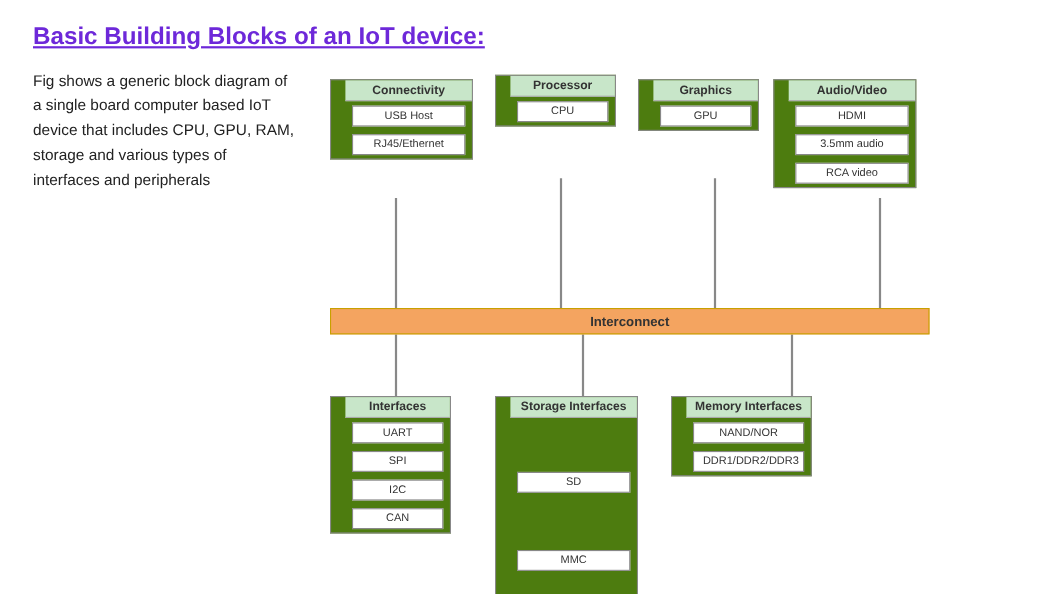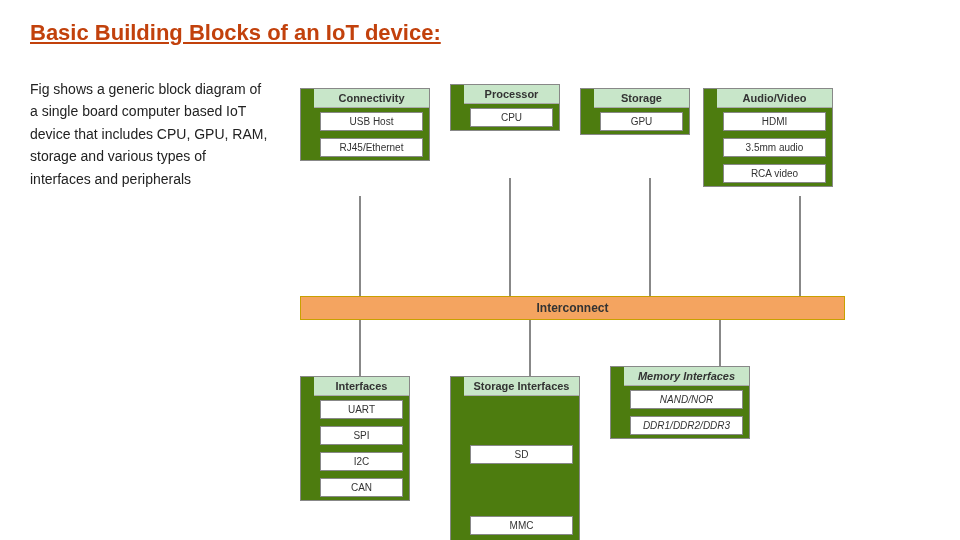--- a/index.html
+++ b/index.html
@@ -8,23 +8,23 @@
       font-family: Arial, sans-serif;
       width: 960px;
       height: 540px;
       overflow: hidden;
       padding: 20px 30px;
     }
 
     h1 {
       font-size: 22px;
       font-weight: bold;
-      color: #c2410c;
+      color: #6d28d9;
       text-decoration: underline;
-      margin-bottom: 32px;
+      margin-bottom: 16px;
     }
 
     .content {
       display: flex;
       gap: 20px;
       align-items: flex-start;
     }
 
     .text-col {
       width: 240px;
@@ -135,21 +135,21 @@
         <div class="block-inner">USB Host</div>
         <div class="block-inner">RJ45/Ethernet</div>
       </div>
 
       <div class="block-outer" style="left:160px; top:6px; width:110px;">
         <div class="block-title">Processor</div>
         <div class="block-inner">CPU</div>
       </div>
 
       <div class="block-outer" style="left:290px; top:10px; width:110px;">
-        <div class="block-title">Storage</div>
+        <div class="block-title">Graphics</div>
         <div class="block-inner">GPU</div>
       </div>
 
       <div class="block-outer" style="left:413px; top:10px; width:130px;">
         <div class="block-title">Audio/Video</div>
         <div class="block-inner">HDMI</div>
         <div class="block-inner">3.5mm audio</div>
         <div class="block-inner">RCA video</div>
       </div>
 
@@ -165,21 +165,21 @@
         <div class="block-inner">CAN</div>
       </div>
 
       <div class="block-outer" style="left:160px; top:298px; width:130px;gap:45px;">
         <div class="block-title">Storage Interfaces</div>
         <div class="block-inner">SD</div>
         <div class="block-inner">MMC</div>
         <div class="block-inner">SDIO</div>
       </div>
 
-      <div class="block-outer" style="left:320px; top:288px; width:140px;font-style:italic;">
+      <div class="block-outer" style="left:320px; top:298px; width:128px;">
         <div class="block-title">Memory Interfaces</div>
         <div class="block-inner">NAND/NOR</div>
         <div class="block-inner">DDR1/DDR2/DDR3</div>
       </div>
 
     </div>
   </div>
 </div>
 
 </body></html>

